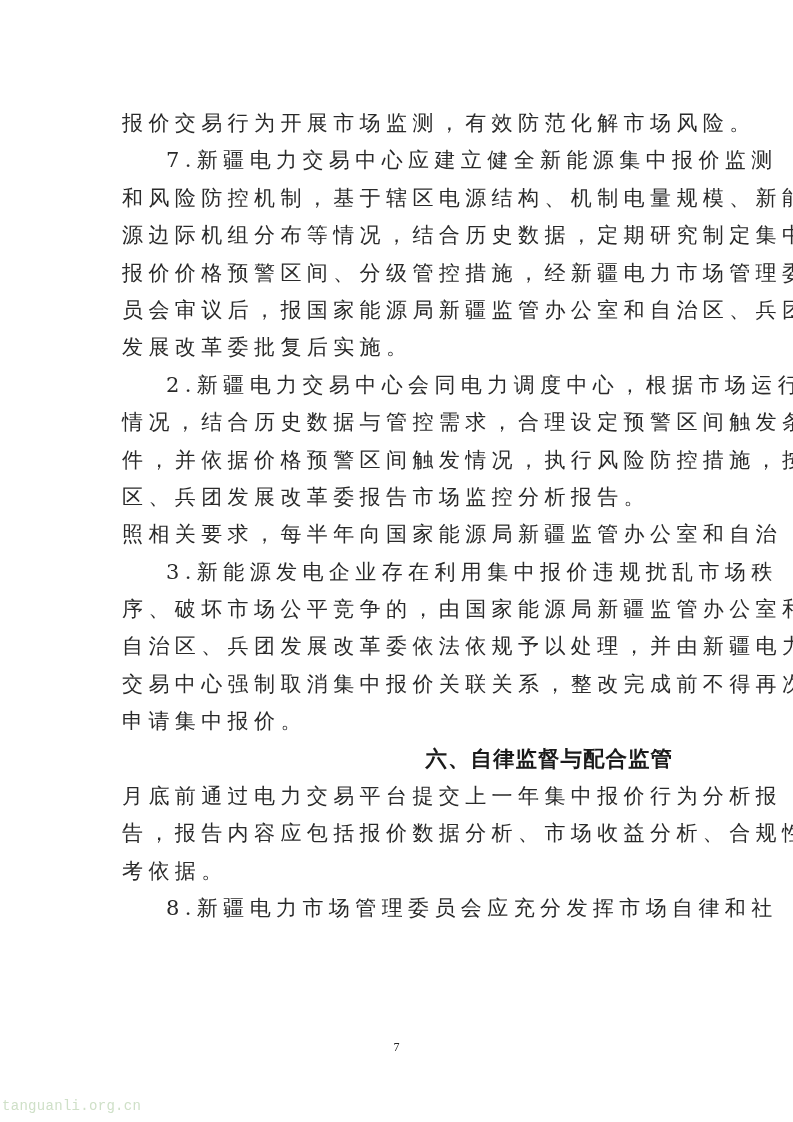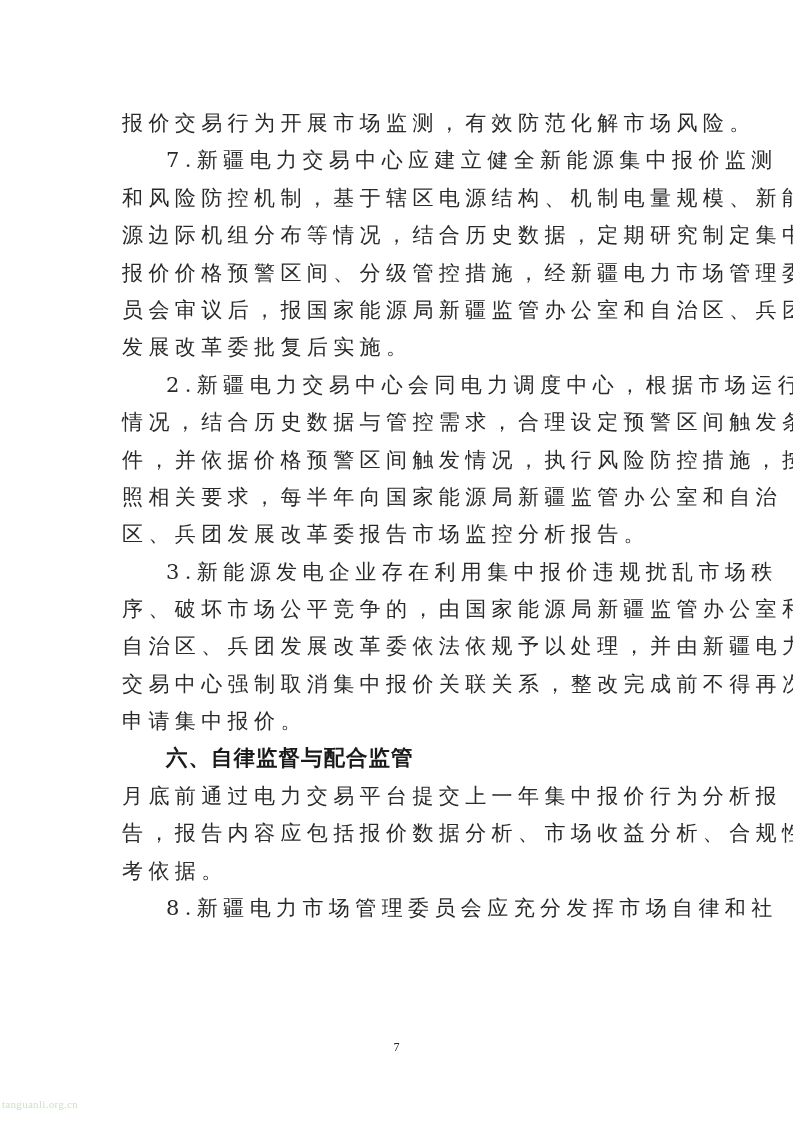--- a/index.html
+++ b/index.html
@@ -35,41 +35,42 @@
       text-align-last: left;
     }
     .line.indent {
       padding-left: 44px;
     }
     .heading {
       height: 37.4px;
       line-height: 37.4px;
       font-size: 21.5px;
       font-weight: bold;
-      font-family: Liberation Mono, monospace;
+      font-family: Liberation Sans, sans-serif;
       padding-left: 44px;
       letter-spacing: 1px;
       color: #1a1a1a;
+      text-align: right;
     }
     .page-number {
       position: absolute;
       top: 1040px;
       left: 0;
       width: 793px;
       text-align: center;
       font-size: 12px;
       font-family: "Liberation Serif", serif;
       color: #222;
     }
     .watermark {
       position: absolute;
       left: 2px;
       top: 1098px;
-      font-size: 11px;
-      font-family: Liberation Serif, serif;
+      font-size: 14px;
+      font-family: Liberation Mono, monospace;
       color: #cfe0c8;
       letter-spacing: 0.3px;
     }
   </style>
 </head>
 <body>
 
 <div class="page">
 
   <div>
@@ -82,22 +83,22 @@
     <div class="line">源边际机组分布等情况，结合历史数据，定期研究制定集中</div>
     <div class="line">报价价格预警区间、分级管控措施，经新疆电力市场管理委</div>
     <div class="line">员会审议后，报国家能源局新疆监管办公室和自治区、兵团</div>
     <div class="line last">发展改革委批复后实施。</div>
   </div>
 
   <div>
     <div class="line indent">2.新疆电力交易中心会同电力调度中心，根据市场运行</div>
     <div class="line">情况，结合历史数据与管控需求，合理设定预警区间触发条</div>
     <div class="line">件，并依据价格预警区间触发情况，执行风险防控措施，按</div>
+    <div class="line last">区、兵团发展改革委报告市场监控分析报告。</div>
     <div class="line">照相关要求，每半年向国家能源局新疆监管办公室和自治</div>
-    <div class="line last">区、兵团发展改革委报告市场监控分析报告。</div>
   </div>
 
   <div>
     <div class="line indent">3.新能源发电企业存在利用集中报价违规扰乱市场秩</div>
     <div class="line">序、破坏市场公平竞争的，由国家能源局新疆监管办公室和</div>
     <div class="line">自治区、兵团发展改革委依法依规予以处理，并由新疆电力</div>
     <div class="line">交易中心强制取消集中报价关联关系，整改完成前不得再次</div>
     <div class="line last">申请集中报价。</div>
   </div>
 

